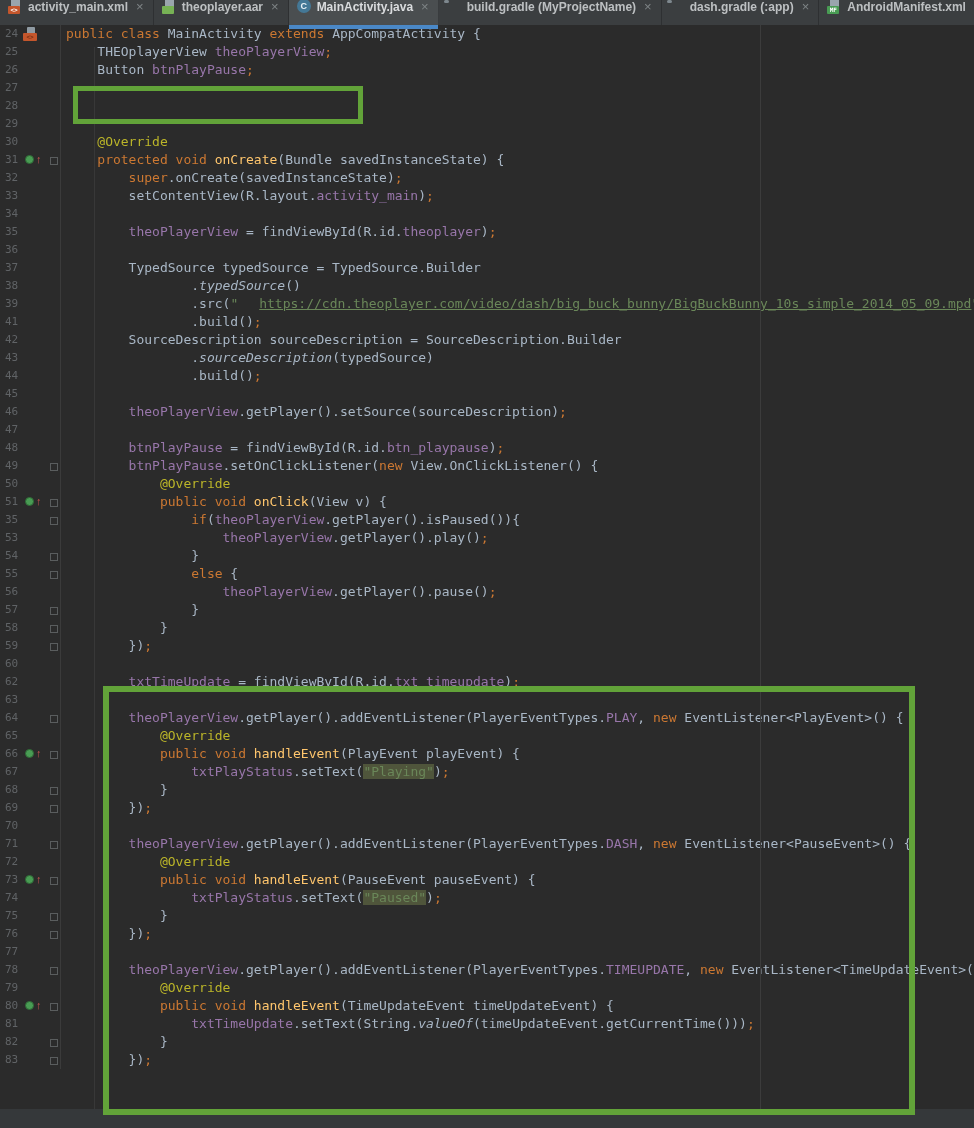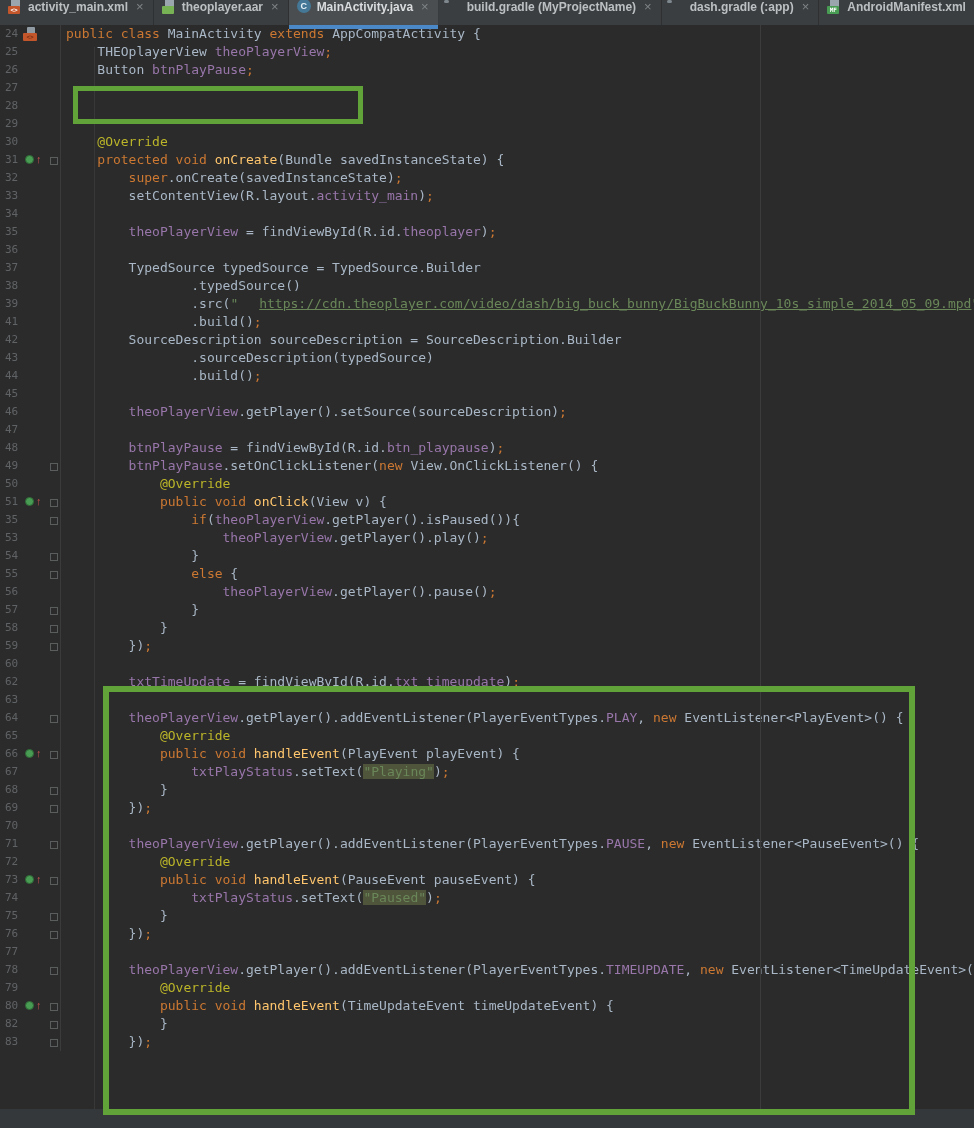--- a/index.html
+++ b/index.html
@@ -40,21 +40,21 @@
   .code{white-space:pre;line-height:18px;font-family:"DejaVu Sans Mono",monospace;
         font-size:13px;padding-left:5px;color:#A9B7C6;}
   .tok-k{color:#CC7832;}
   .tok-p{color:#A9B7C6;}
   .tok-f{color:#9876AA;}
   .tok-m{color:#FFC66D;}
   .tok-a{color:#BBB529;margin-top:13px;}
   .tok-s{color:#6A8759;}
   .tok-u{color:#6A8759;text-decoration:underline;margin-left:21px;}
   .tok-c{color:#9876AA;}
-  .tok-i{color:#A9B7C6;}
+  .tok-i{color:#A9B7C6;font-style:italic;}
   .tok-h{color:#6A8759;background:#4F553B;}
 
   
   .g-class{position:absolute;left:23px;top:2px;width:15px;height:14px;}
   .g-class .pg{position:absolute;left:4px;top:0;width:8px;height:8px;background:#8F9AA2;border-radius:1px;}
   .g-class .bd{position:absolute;left:0;bottom:0;width:14px;height:8px;background:#C4562C;border-radius:1px;
        color:#7A2F12;font-size:6px;line-height:8px;text-align:center;font-weight:700;
        font-family:"DejaVu Sans Mono",monospace;}
   .g-ovr{position:absolute;left:25px;top:4px;width:9px;height:9px;border-radius:50%;
        background:#499C54;border:1px solid #2E6B36;box-sizing:border-box;}
@@ -407,21 +407,21 @@
       <div class="gutter">
         <span class="ln">70</span>
       </div>
       <div class="code"></div>
     </div>
     <div class="line">
       <div class="gutter">
         <span class="ln">71</span>
         <span class="g-fold"></span>
       </div>
-      <div class="code"><span class="tok-f">        theoPlayerView</span><span class="tok-p">.getPlayer().addEventListener(PlayerEventTypes.</span><span class="tok-c">PAUSE</span><span class="tok-p">, </span><span class="tok-k">new</span><span class="tok-p"> EventListener&lt;PauseEvent&gt;() {</span></div>
+      <div class="code"><span class="tok-f">        theoPlayerView</span><span class="tok-p">.getPlayer().addEventListener(PlayerEventTypes.</span><span class="tok-c">DASH</span><span class="tok-p">, </span><span class="tok-k">new</span><span class="tok-p"> EventListener&lt;PauseEvent&gt;() {</span></div>
     </div>
     <div class="line">
       <div class="gutter">
         <span class="ln">72</span>
       </div>
       <div class="code"><span class="tok-a">            @Override</span></div>
     </div>
     <div class="line">
       <div class="gutter">
         <span class="ln">73</span>
@@ -471,20 +471,26 @@
       <div class="code"><span class="tok-a">            @Override</span></div>
     </div>
     <div class="line">
       <div class="gutter">
         <span class="ln">80</span>
         <span class="g-ovr"></span>
         <span class="g-arrow">↑</span>
         <span class="g-fold"></span>
       </div>
       <div class="code"><span class="tok-k">            public void </span><span class="tok-m">handleEvent</span><span class="tok-p">(TimeUpdateEvent timeUpdateEvent) {</span></div>
+    </div>
+    <div class="line">
+      <div class="gutter">
+        <span class="ln">81</span>
+      </div>
+      <div class="code"><span class="tok-f">                txtTimeUpdate</span><span class="tok-p">.setText(String.</span><span class="tok-i">valueOf</span><span class="tok-p">(timeUpdateEvent.getCurrentTime()))</span><span class="tok-k">;</span></div>
     </div>
     <div class="line">
       <div class="gutter">
         <span class="ln">82</span>
         <span class="g-fold"></span>
       </div>
       <div class="code"><span class="tok-p">            }</span></div>
     </div>
     <div class="line">
       <div class="gutter">

